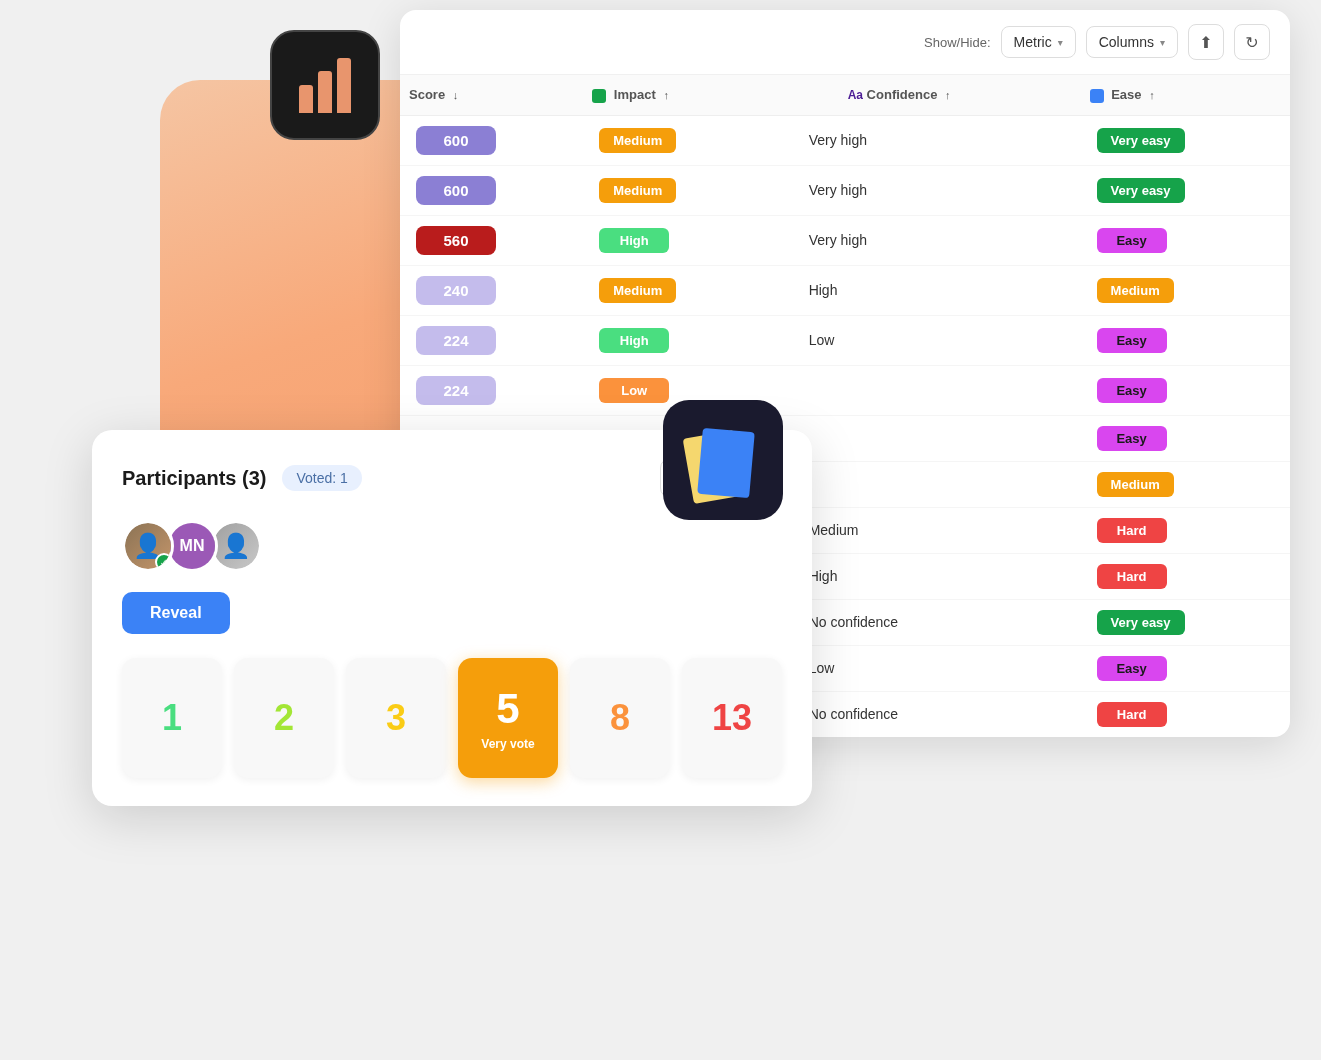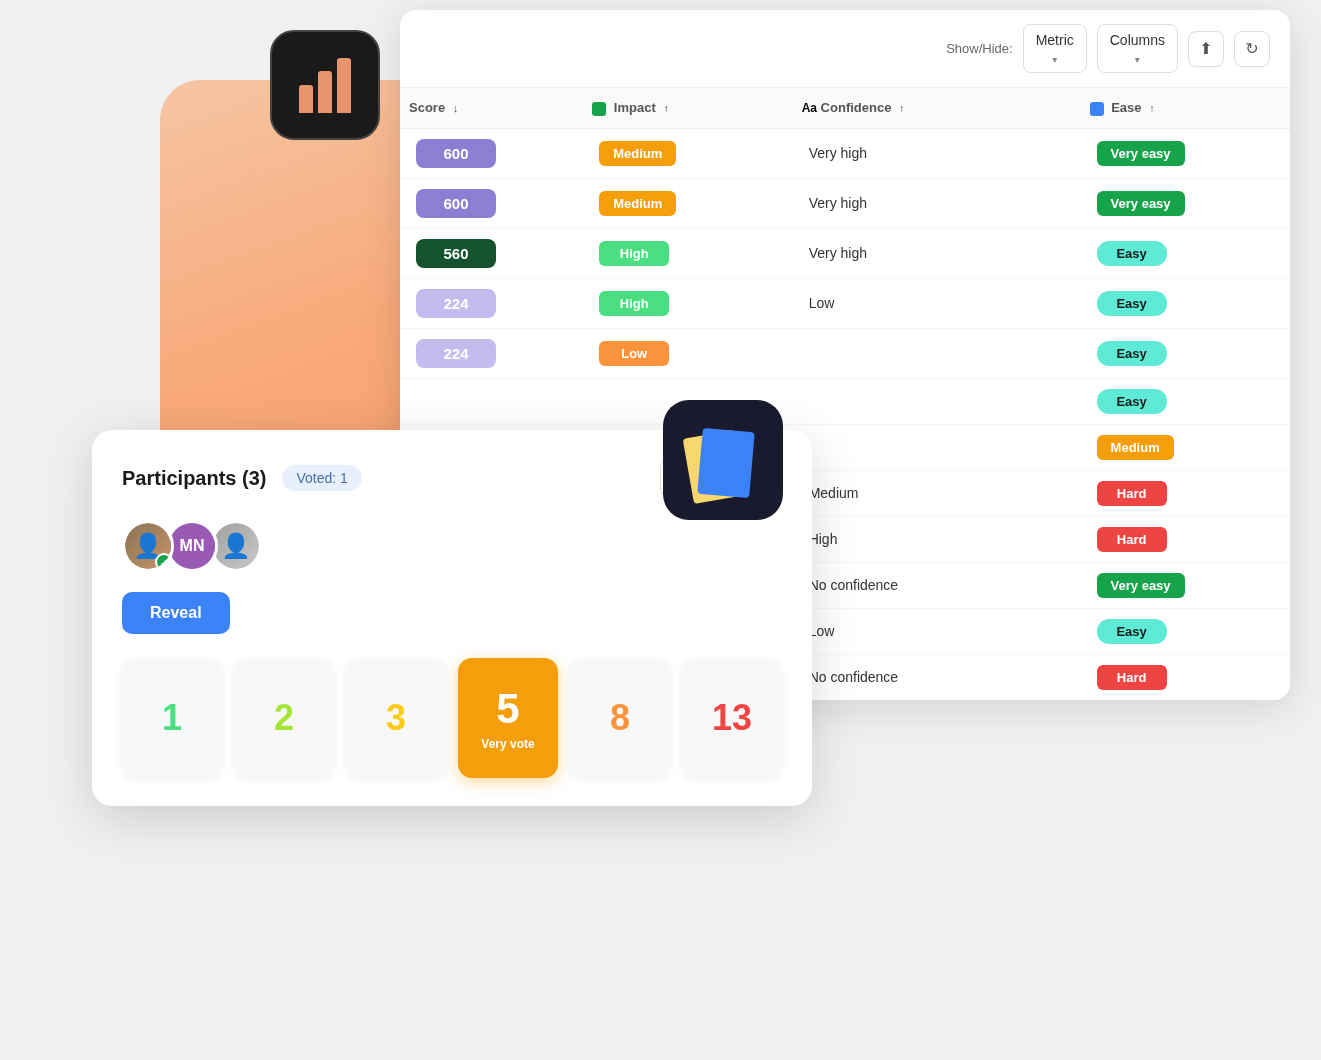--- a/index.html
+++ b/index.html
@@ -85,21 +85,20 @@
       align-items: center;
       gap: 6px;
       background: white;
       border: 1.5px solid #ddd;
       border-radius: 8px;
       padding: 7px 12px;
       font-size: 14px;
       font-weight: 500;
       color: #333;
       cursor: pointer;
-      flex-direction: column;
     }
 
     .toolbar-dropdown .chevron {
       font-size: 10px;
       color: #888;
     }
 
     .toolbar-icon-btn {
       width: 36px;
       height: 36px;
@@ -166,21 +165,21 @@
       font-size: 13px;
       text-align: center;
       min-width: 70px;
     }
 
     .tag-very-high { background: #16a34a; color: white; }
     .tag-high { background: #4ade80; color: white; }
     .tag-medium { background: #f59e0b; color: white; }
     .tag-low { background: #fb923c; color: white; }
     .tag-very-easy { background: #16a34a; color: white; }
-    .tag-easy { background: #5eead4; color: #1a1a1a; border-radius: 12px; }
+    .tag-easy { background: #d946ef; color: #1a1a1a; }
     .tag-hard { background: #ef4444; color: white; }
 
     .col-score { width: 140px; }
     .col-impact { width: 160px; }
     .col-confidence { width: 220px; }
     .col-ease { width: 160px; }
 
     
     .participants-panel {
       position: absolute;
@@ -389,21 +388,22 @@
     .paper-blue {
       background: #3b82f6;
       bottom: 4px;
       left: 12px;
       transform: rotate(5deg);
     }
 
     .aa-icon {
       font-size: 12px;
       font-weight: bold;
-      color: #000000;
+      color: #4c1d95;
+      margin-left: 46px;
     }
 
     .tag-icon {
       display: inline-block;
       width: 14px;
       height: 14px;
       background: #aaa;
       border-radius: 3px;
       margin-right: 4px;
       vertical-align: middle;
@@ -476,24 +476,30 @@
           <td>Very high</td>
           <td><span class="tag tag-very-easy">Very easy</span></td>
         </tr>
         <tr>
           <td><span class="score-badge" style="background:#8b7fd4">600</span></td>
           <td><span class="tag tag-medium">Medium</span></td>
           <td>Very high</td>
           <td><span class="tag tag-very-easy">Very easy</span></td>
         </tr>
         <tr>
-          <td><span class="score-badge" style="background:#14532d">560</span></td>
+          <td><span class="score-badge" style="background:#b91c1c">560</span></td>
           <td><span class="tag tag-high">High</span></td>
           <td>Very high</td>
           <td><span class="tag tag-easy">Easy</span></td>
+        </tr>
+        <tr>
+          <td><span class="score-badge" style="background:#c4bcec">240</span></td>
+          <td><span class="tag tag-medium">Medium</span></td>
+          <td>High</td>
+          <td><span class="tag tag-medium">Medium</span></td>
         </tr>
         <tr>
           <td><span class="score-badge" style="background:#c4bcec">224</span></td>
           <td><span class="tag tag-high">High</span></td>
           <td>Low</td>
           <td><span class="tag tag-easy">Easy</span></td>
         </tr>
         <tr>
           <td><span class="score-badge" style="background:#c4bcec">224</span></td>
           <td><span class="tag tag-low">Low</span></td>

